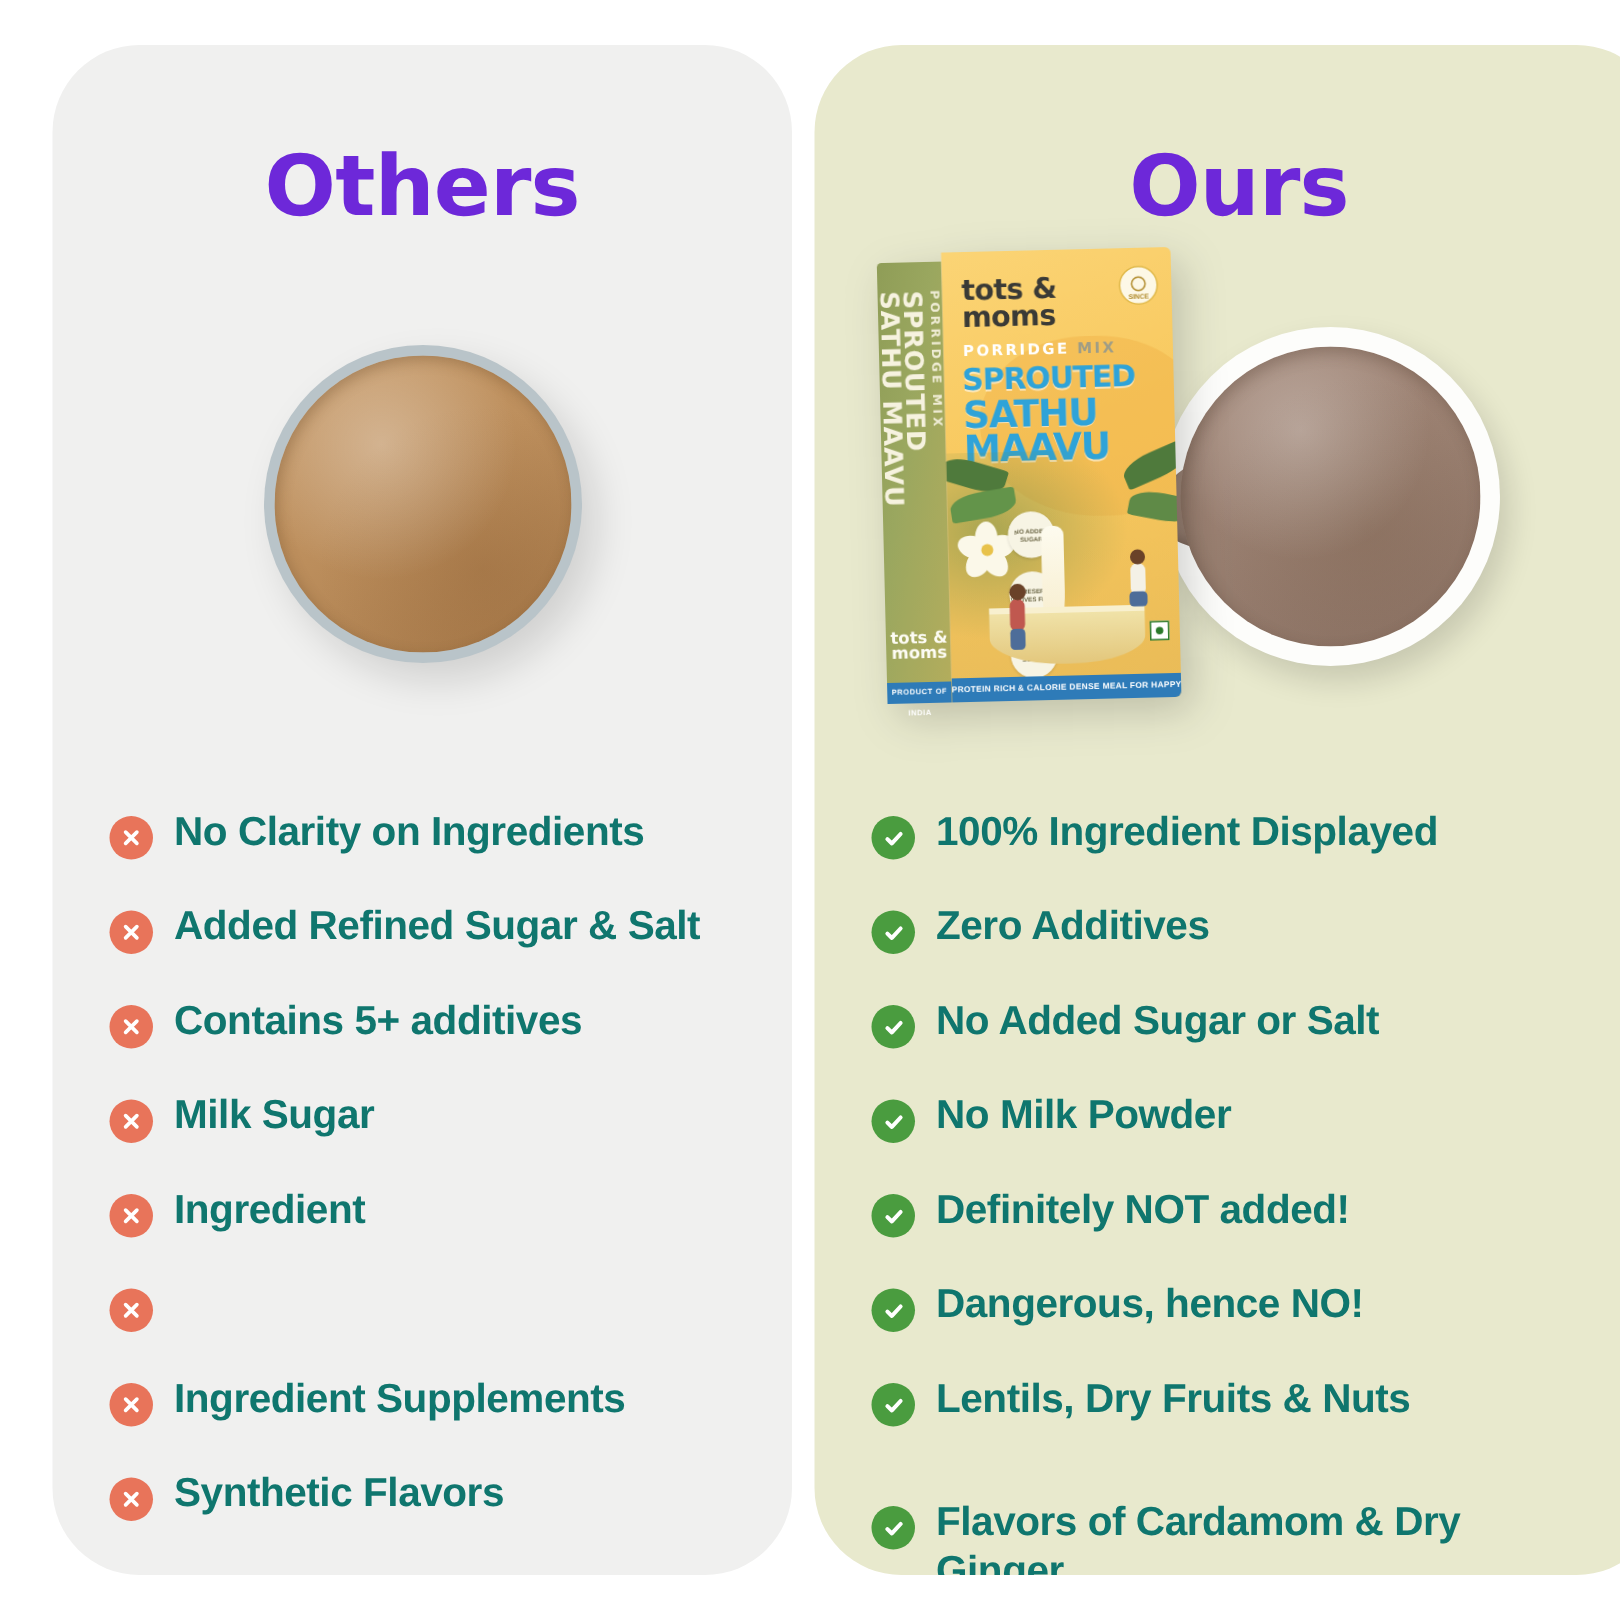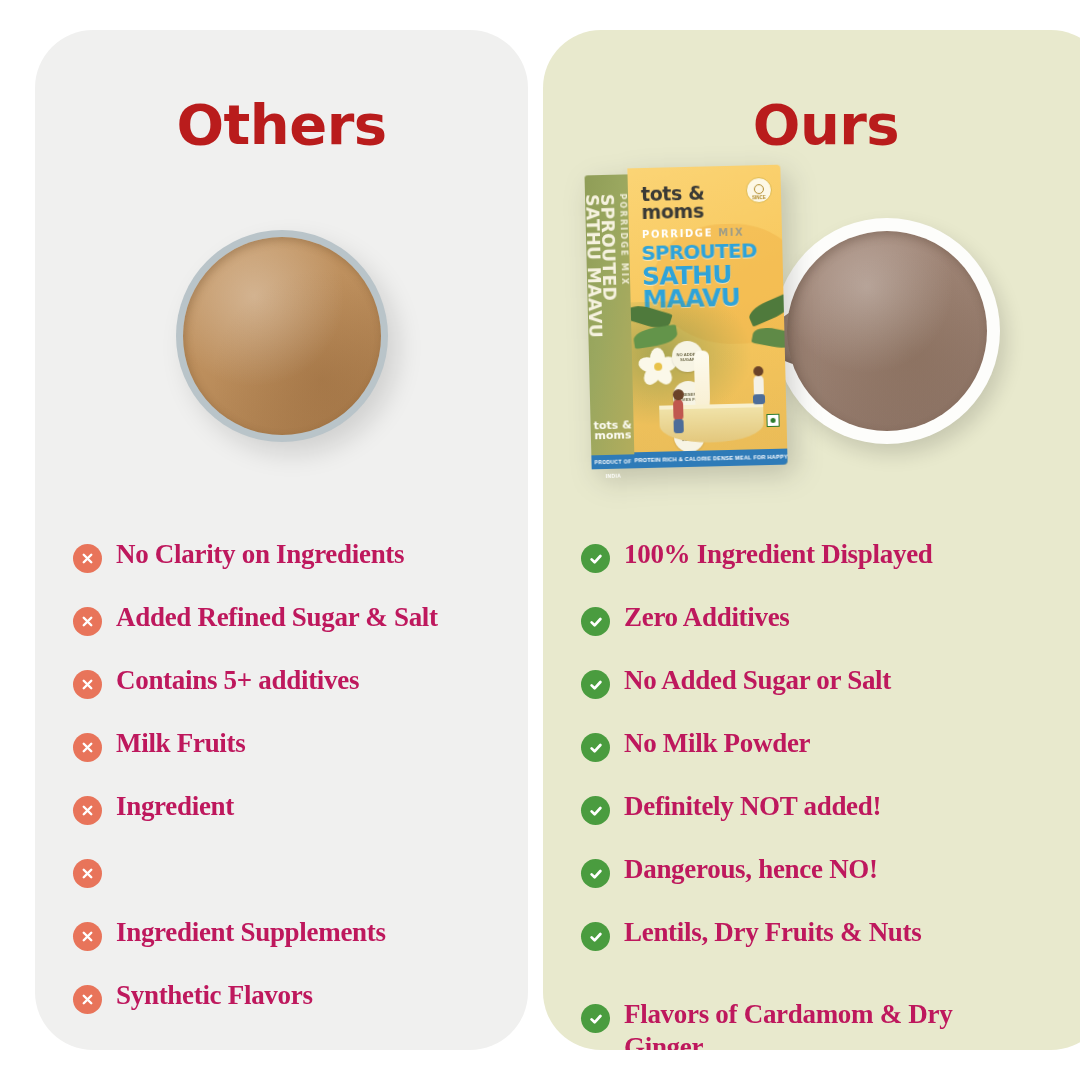--- a/index.html
+++ b/index.html
@@ -33,21 +33,21 @@
 
   
   .panel-title {
     position: absolute;
     top: 62px;
     width: 100%;
     text-align: center;
     font-size: 56px;
     font-weight: 800;
     letter-spacing: -0.5px;
-    color: #b91c1c;
+    color: #6d28d9;
     font-family: "DejaVu Sans", sans-serif;
   }
 
   
   .bowl-top {
     position: absolute;
     left: 50%;
     top: 200px;
     transform: translateX(-50%);
     width: 212px;
@@ -417,22 +417,22 @@
     border-radius: 50%;
     margin-top: 6px;
     display: flex;
     align-items: center;
     justify-content: center;
   }
   .icon svg { display: block; }
   .icon-cross { background: #e8745a; }
   .icon-check { background: #4a9c3f; }
   .item-label {
-    color: #be185d;
-    font-family: Liberation Serif, serif;
+    color: #0f766e;
+    font-family: Liberation Sans, sans-serif;
     font-weight: 800;
     font-size: 27px;
     line-height: 33px;
     letter-spacing: -0.3px;
   }
 </style>
 </head>
 <body>
 
 <div class="canvas">
@@ -471,21 +471,21 @@
             </svg>
         </span>
         <span class="item-label">Contains 5+ additives</span>
       </div>
       <div class="list-item">
         <span class="icon icon-cross">
           <svg width="15" height="15" viewBox="0 0 16 16">
               <path d="M4 4 L12 12 M12 4 L4 12" stroke="#fff" stroke-width="2.6" stroke-linecap="round"></path>
             </svg>
         </span>
-        <span class="item-label">Milk Fruits</span>
+        <span class="item-label">Milk Sugar</span>
       </div>
       <div class="list-item">
         <span class="icon icon-cross">
           <svg width="15" height="15" viewBox="0 0 16 16">
               <path d="M4 4 L12 12 M12 4 L4 12" stroke="#fff" stroke-width="2.6" stroke-linecap="round"></path>
             </svg>
         </span>
         <span class="item-label">Ingredient</span>
       </div>
       <div class="list-item">

